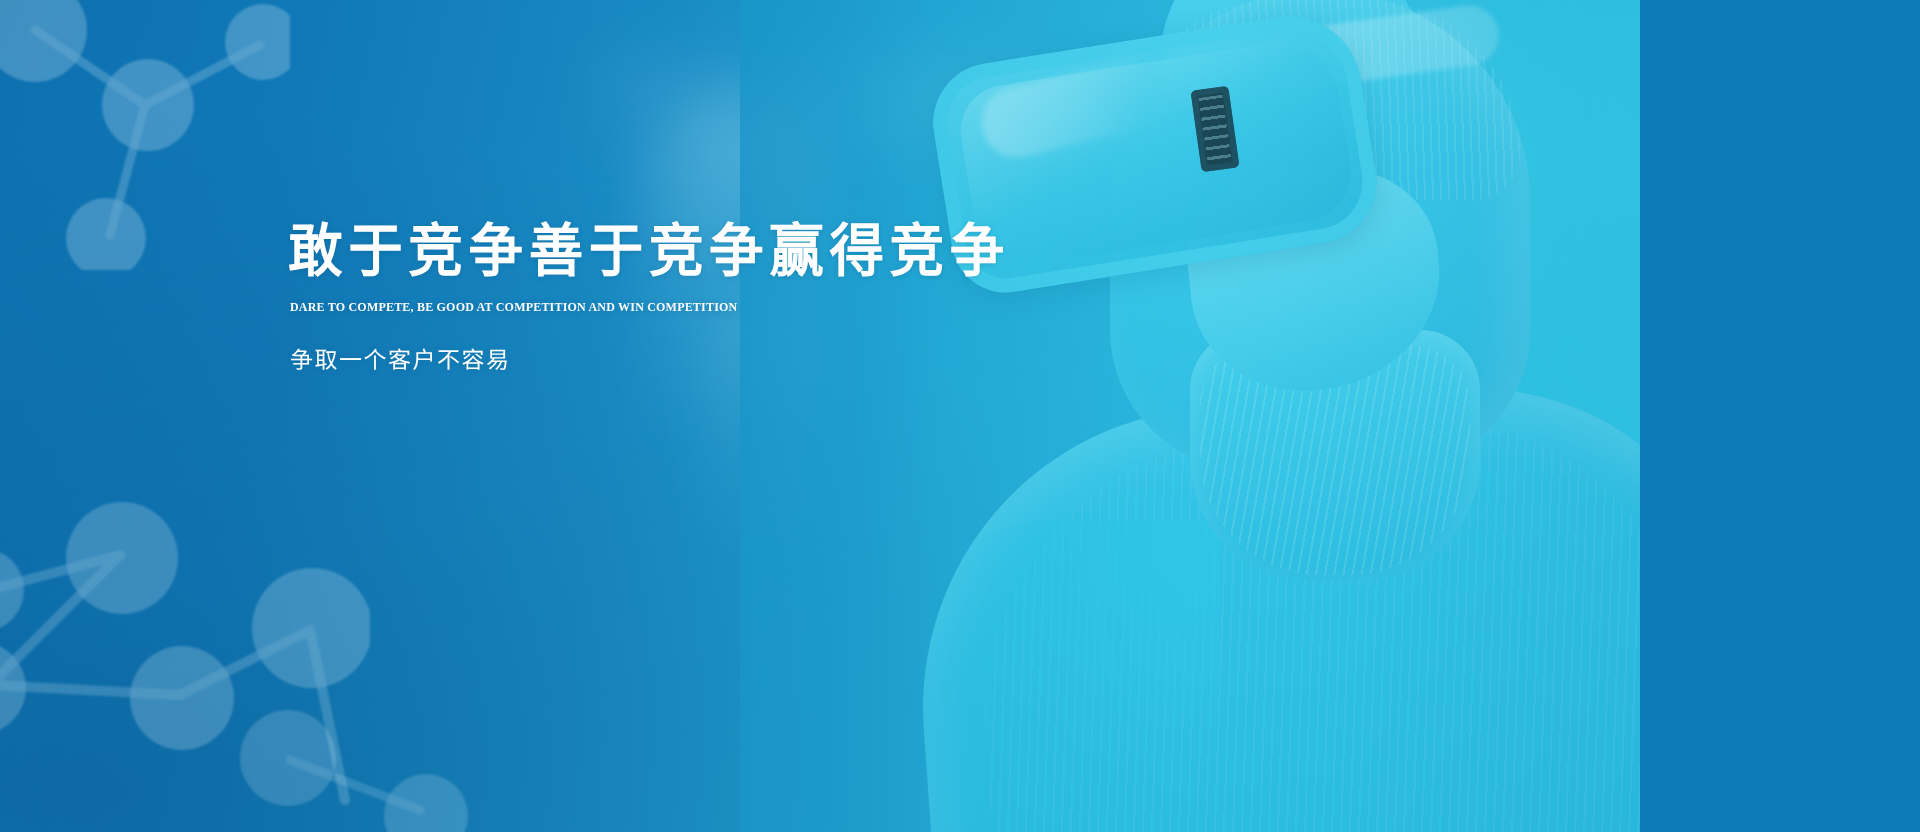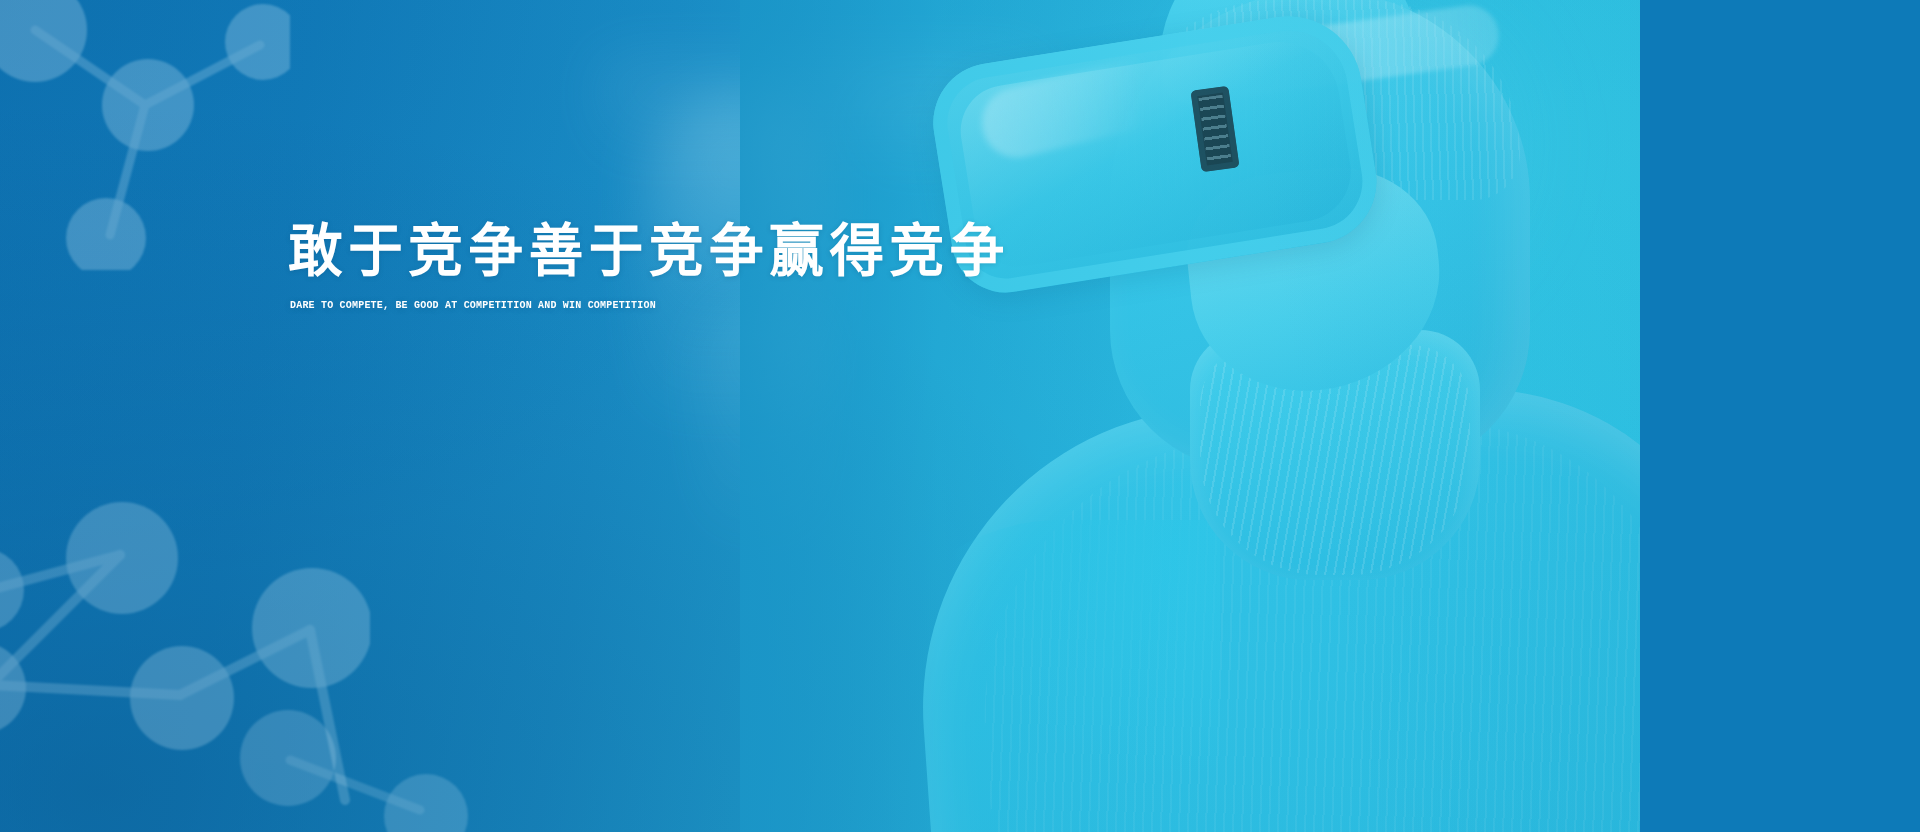--- a/index.html
+++ b/index.html
@@ -205,25 +205,25 @@
     line-height:1;
     font-weight:900;
     letter-spacing:6px;
     transform:scaleX(.94);
     transform-origin:left center;
     white-space:nowrap;
     font-family:"DejaVu Sans","Liberation Sans",sans-serif;
   }
   .subline{
     margin:20px 0 0 2px;
-    font-size:10px;
+    font-size:12px;
     font-weight:700;
     letter-spacing:.2px;
     white-space:nowrap;
-    font-family:Liberation Mono, monospace;
+    font-family:Liberation Serif, serif;
   }
   .tagline{
     margin:26px 0 0 2px;
     font-size:23px;
     font-weight:400;
     letter-spacing:1.5px;
     white-space:nowrap;
     font-family:"DejaVu Sans","Liberation Sans",sans-serif;
   }
   .tagline + .tagline{margin-top:18px;}
@@ -307,15 +307,16 @@
           <circle cx="58" cy="68" r="48"></circle>
           <circle cx="196" cy="126" r="42"></circle>
         </g>
       </svg>
     </div>
   </div>
 
   <div class="copy">
     <h1 class="headline">敢于竞争善于竞争赢得竞争</h1>
     <p class="subline">DARE TO COMPETE, BE GOOD AT COMPETITION AND WIN COMPETITION</p>
+    <p class="tagline">争取一个客户不容易</p>
   </div>
 
 </div>
 
 </body></html>

